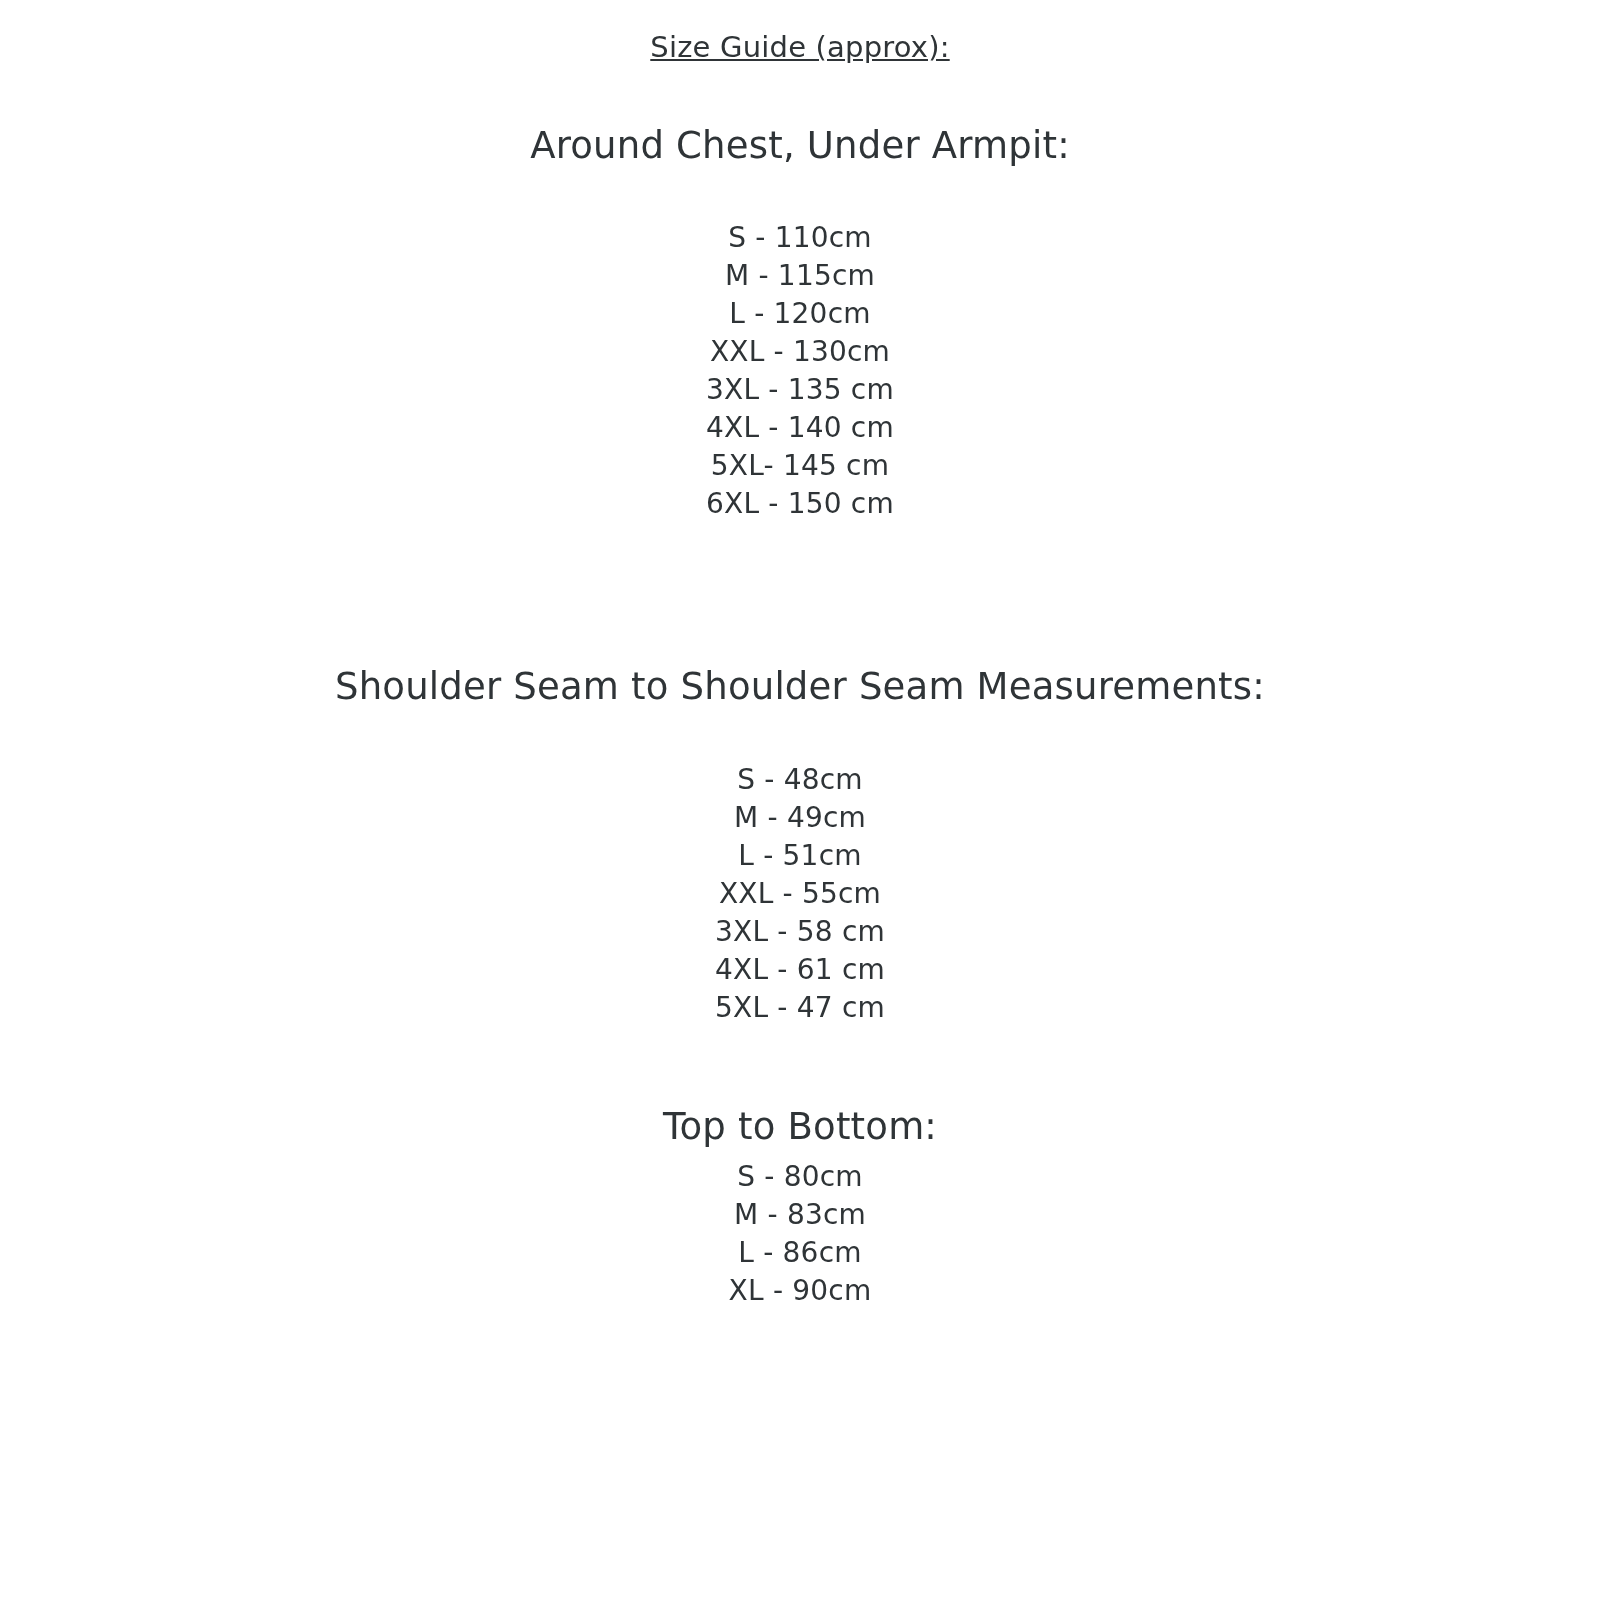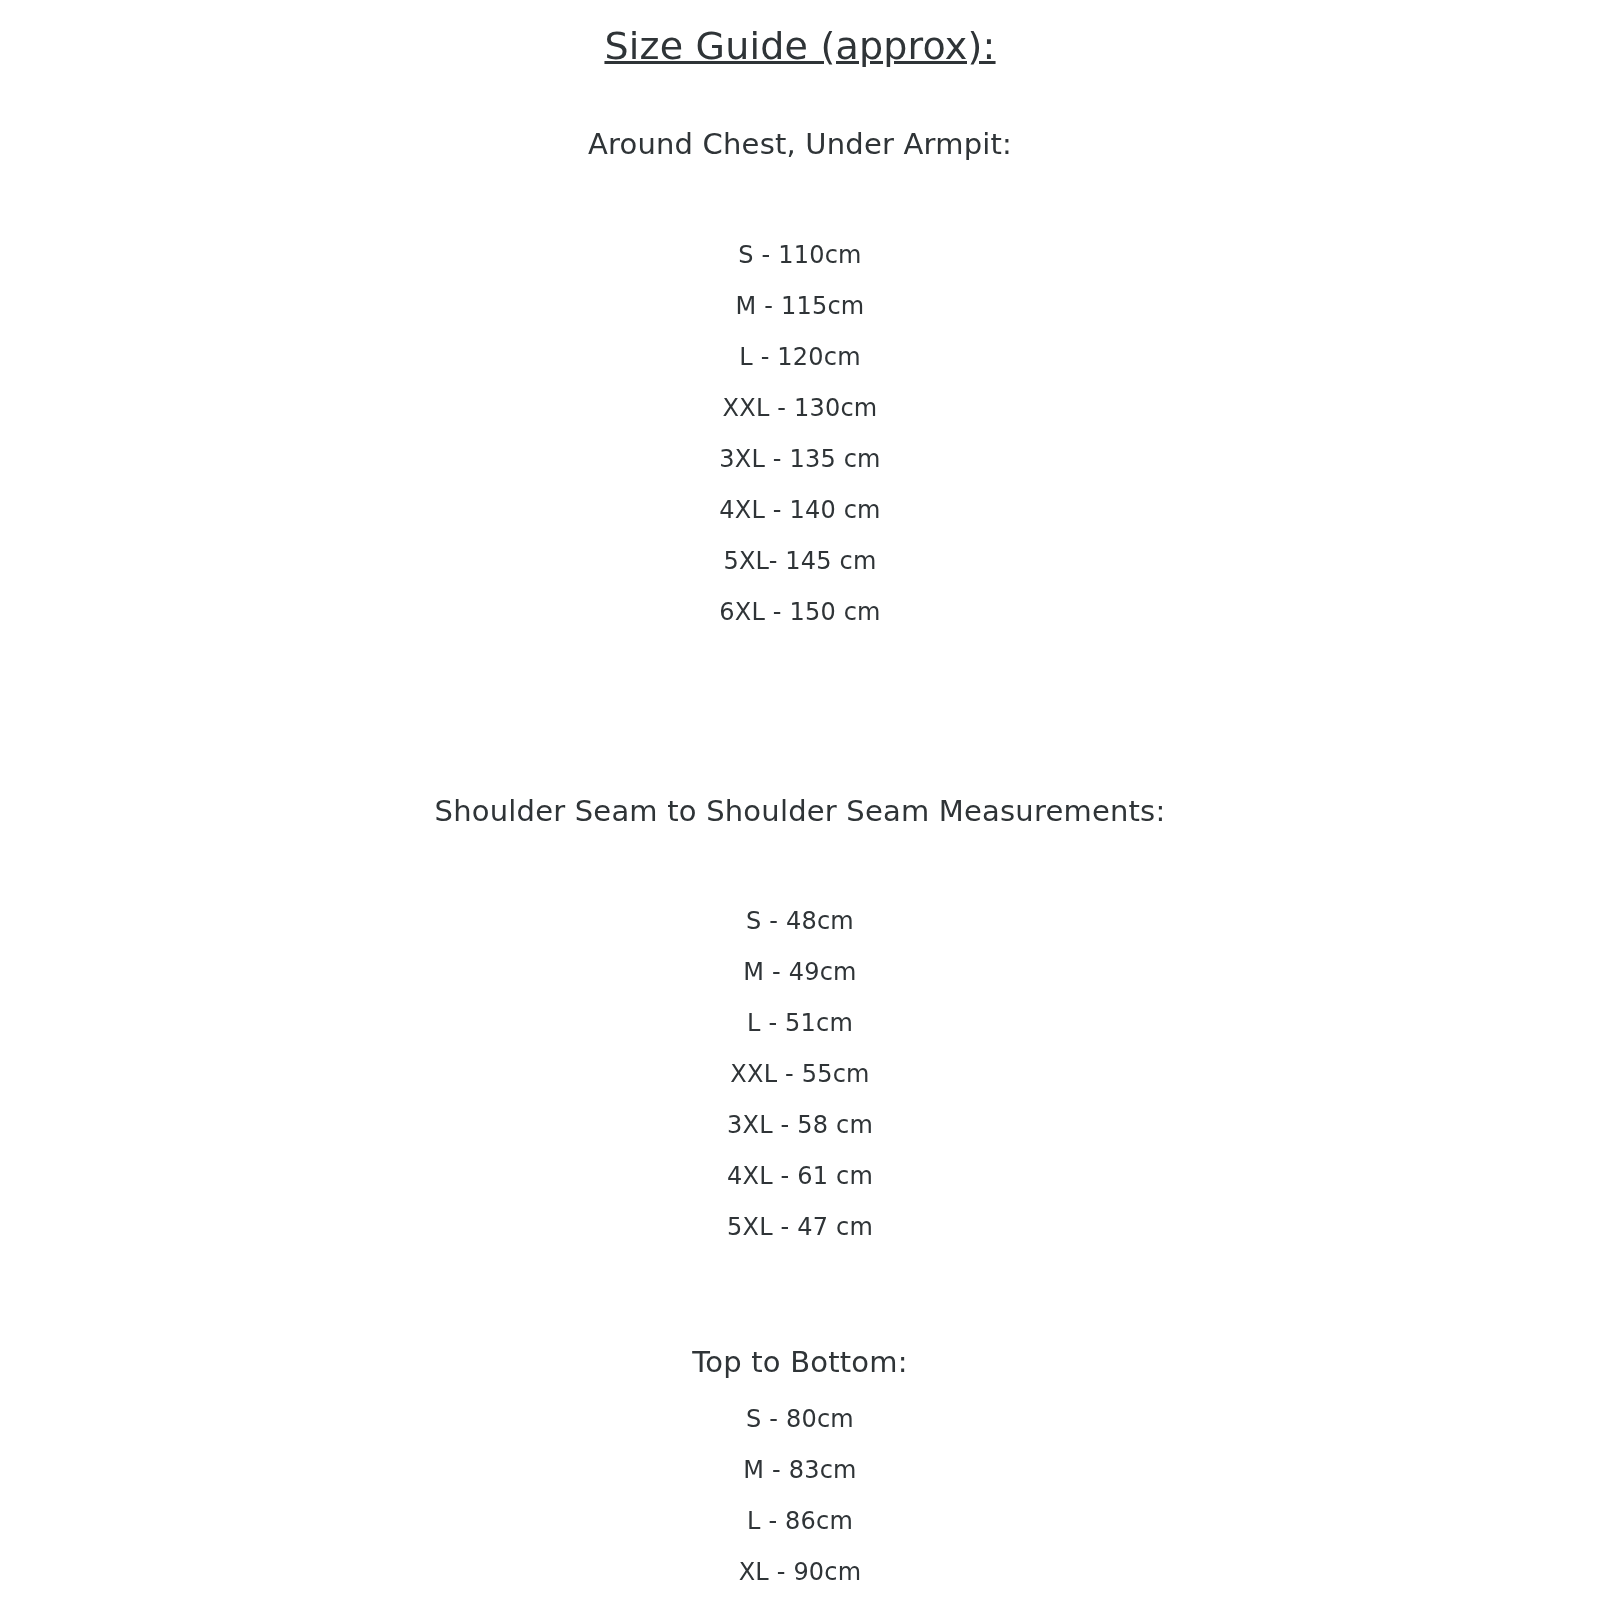--- a/index.html
+++ b/index.html
@@ -13,44 +13,44 @@
     font-family: "DejaVu Sans", sans-serif;
     color: #2f3437;
   }
   .page {
     width: 1600px;
     box-sizing: border-box;
     padding: 18px 0 30px 0;
     text-align: center;
   }
   .title {
-    font-size: 38px;
+    font-size: 29px;
     line-height: 1.5;
     text-decoration: underline;
-    margin: 0 0 48px 0;
+    margin: 8px 0 48px 0;
     letter-spacing: 0.2px;
   }
   .section-heading {
-    font-size: 29px;
+    font-size: 37px;
     line-height: 1.5;
-    margin: 16px;
+    margin: 6px;
     letter-spacing: 0.2px;
   }
   .gap-after-heading {
     height: 38px;
   }
   .list {
     margin: 0;
     padding: 0;
     list-style: none;
   }
   .list li {
-    font-size: 24px;
+    font-size: 28px;
     line-height: 34px;
-    margin: 17px;
+    margin: 4px;
     letter-spacing: 0.2px;
   }
   .block-gap-lg {
     height: 64px;
   }
 </style>
 </head>
 <body>
 
 <div class="page">

